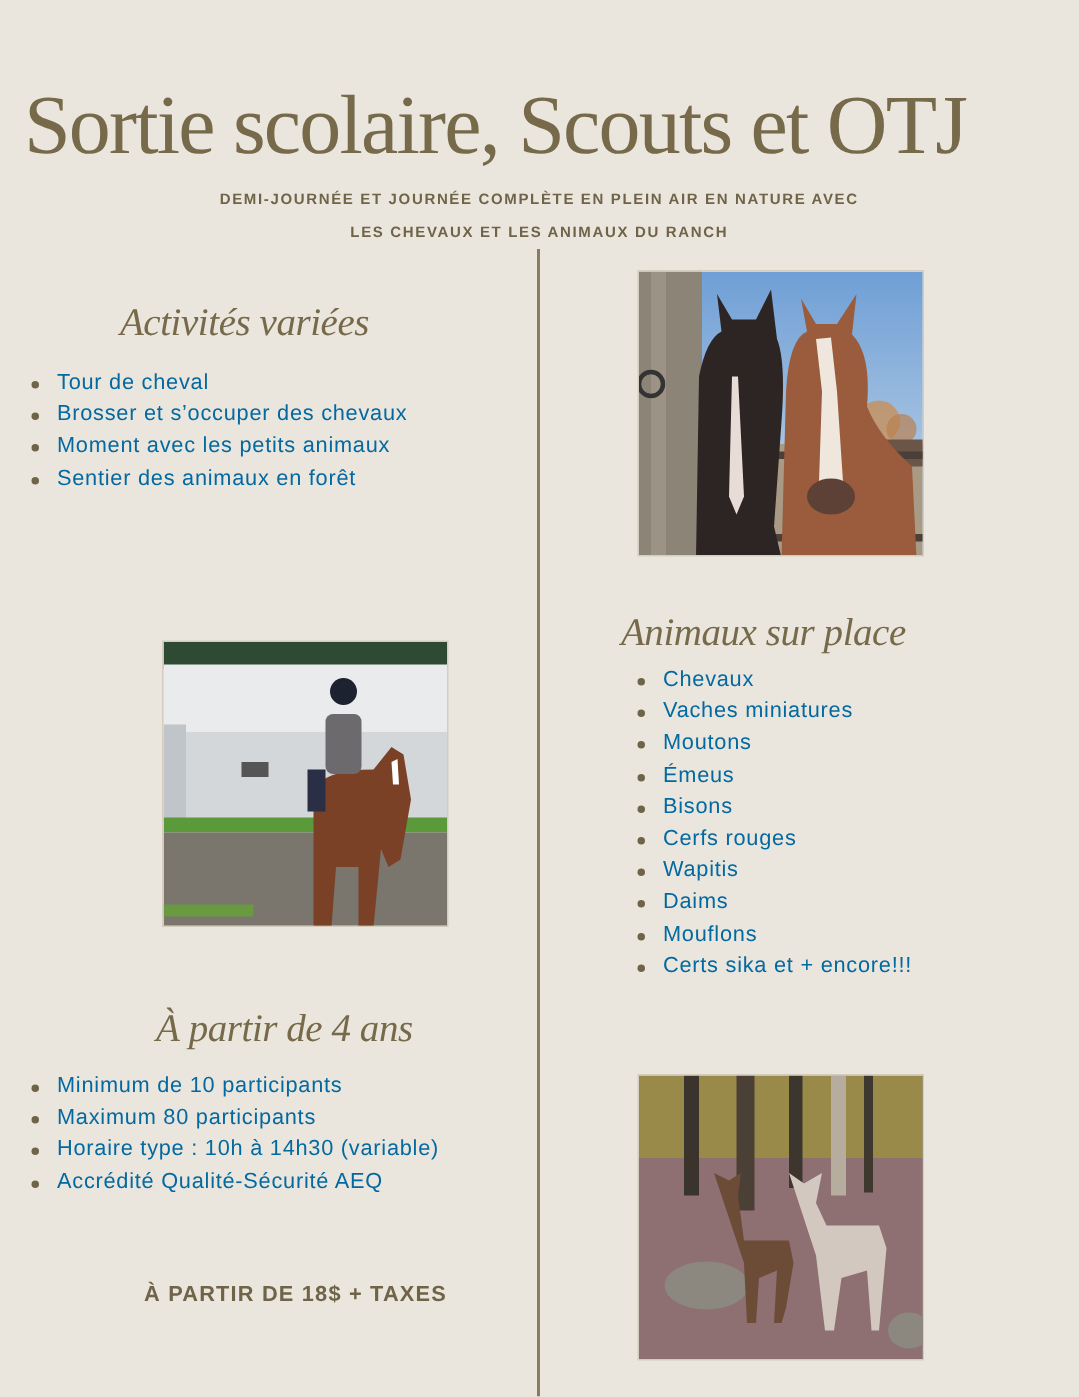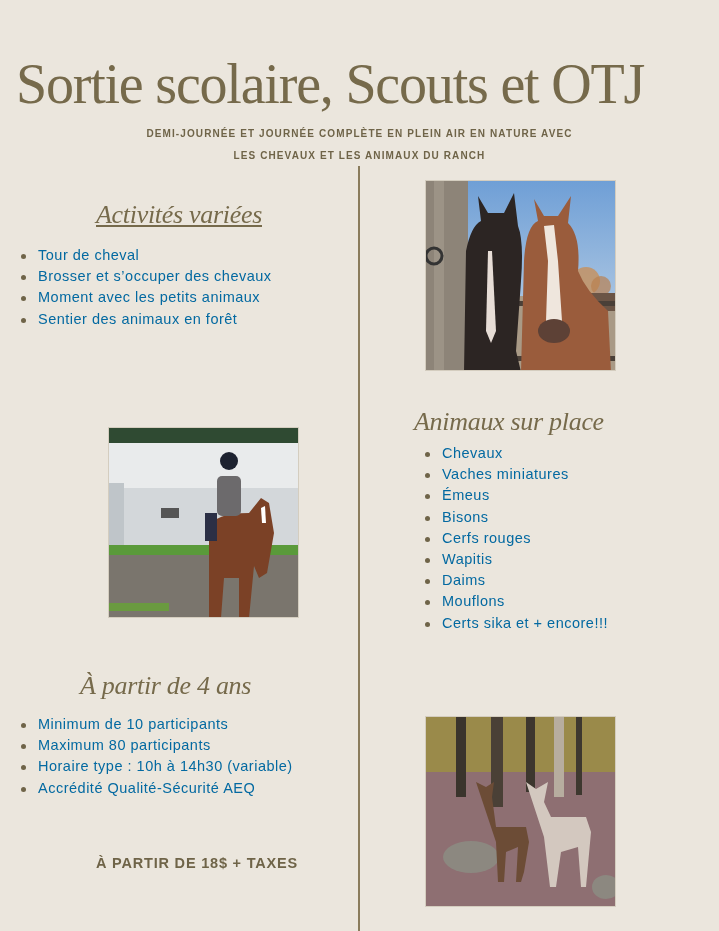--- a/index.html
+++ b/index.html
@@ -62,21 +62,21 @@
 <body>
 
 <div class="title">Sortie scolaire, Scouts et OTJ</div>
 <div class="subtitle">
   <div>DEMI-JOURNÉE ET JOURNÉE COMPLÈTE EN PLEIN AIR EN NATURE AVEC</div>
   <div>LES CHEVAUX ET LES ANIMAUX DU RANCH</div>
 </div>
 
 <div class="divider"></div>
 
-<div class="heading" style="left:96px; top:200px;text-decoration:underline;">Activités variées</div>
+<div class="heading" style="left:80px; top:200px;">Activités variées</div>
 <ul class="list" style="left:20px; top:245px;">
   <li>Tour de cheval</li>
   <li>Brosser et s’occuper des chevaux</li>
   <li>Moment avec les petits animaux</li>
   <li>Sentier des animaux en forêt</li>
 </ul>
 
 <div class="photo" style="left:425px; top:180px;">
   <svg width="191" height="191" viewBox="0 0 191 191">
     <defs>
@@ -119,30 +119,31 @@
     <rect x="108" y="48" width="24" height="40" rx="5" fill="#6c6a6c"></rect>
     <circle cx="120" cy="33" r="9" fill="#1d2230"></circle>
     <rect x="96" y="85" width="12" height="28" fill="#2b2f45"></rect>
   </svg>
 </div>
 
 <div class="heading" style="left:414px; top:407px;">Animaux sur place</div>
 <ul class="list" style="left:424px; top:443px;">
   <li>Chevaux</li>
   <li>Vaches miniatures</li>
+  <li>Moutons</li>
   <li>Émeus</li>
   <li>Bisons</li>
   <li>Cerfs rouges</li>
   <li>Wapitis</li>
   <li>Daims</li>
   <li>Mouflons</li>
   <li>Certs sika et + encore!!!</li>
 </ul>
 
-<div class="heading" style="left:80px; top:671px;">À partir de 4 ans</div>
+<div class="heading" style="left:104px; top:671px;">À partir de 4 ans</div>
 <ul class="list" style="left:20px; top:714px;">
   <li>Minimum de 10 participants</li>
   <li>Maximum 80 participants</li>
   <li>Horaire type : 10h à 14h30 (variable)</li>
   <li>Accrédité Qualité-Sécurité AEQ</li>
 </ul>
 
 <div class="photo" style="left:425px; top:716px;">
   <svg width="191" height="191" viewBox="0 0 191 191">
     <rect width="191" height="191" fill="#6d6a56"></rect>

